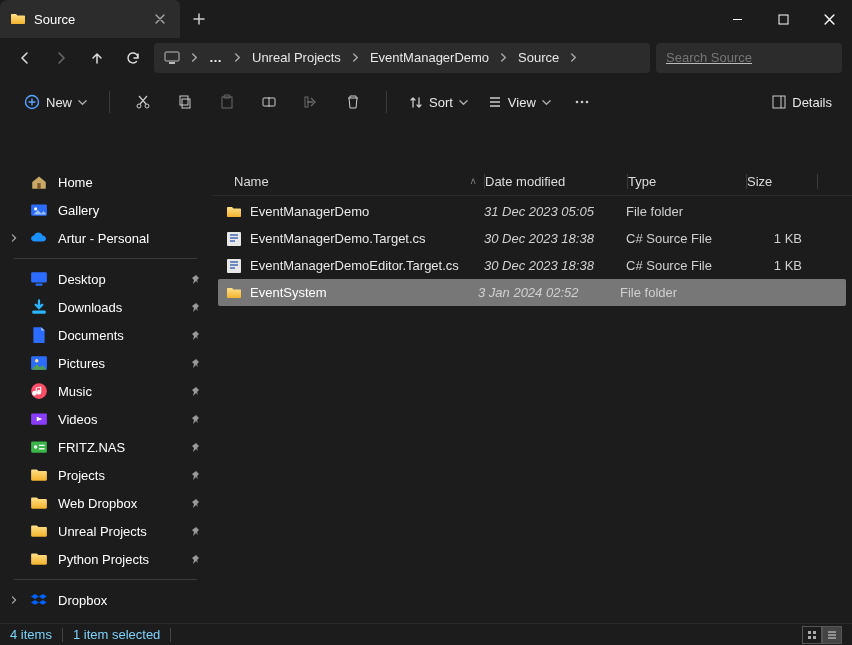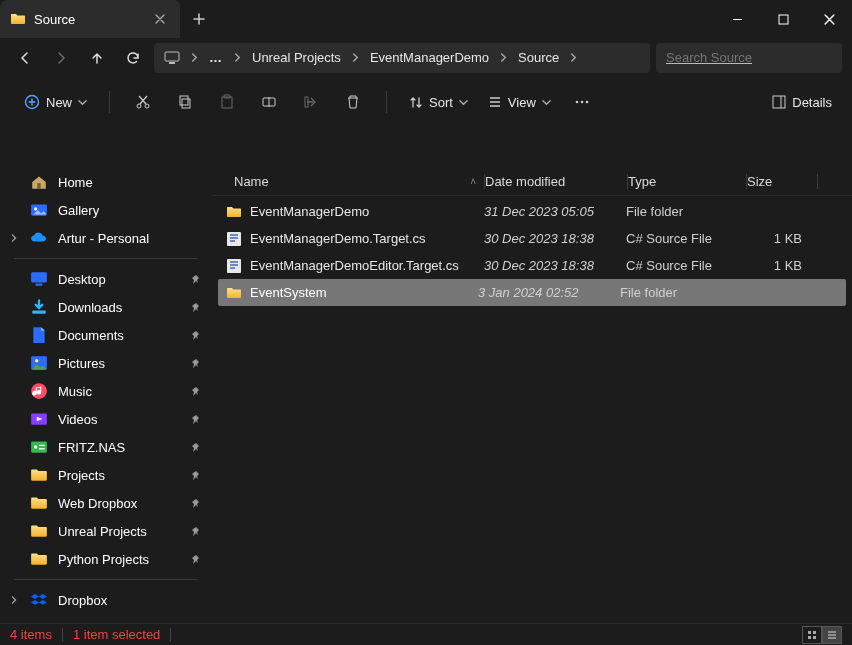--- a/index.html
+++ b/index.html
@@ -50,21 +50,21 @@
     .rows { flex:1; overflow:auto; padding-top:2px; }
     .row { height: 27px; display:flex; align-items:center; padding-left:14px; color:#e8e8e8; font-size:13px; }
     .row.selected { background:#777777; color:#fff; border-radius:2px; margin: 0 6px 0 6px; padding-left:8px; }
     .cell.name { width: 258px; display:flex; align-items:center; gap:8px; padding-left:0px;}
     .row.selected .cell.name { width: 252px; }
     .cell.date { width: 142px; color:#d0d0d0;font-style:italic; }
     .cell.type { width: 118px; color:#d0d0d0; }
     .cell.size { flex:0 0 70px; text-align:right; padding-right:12px; color:#d0d0d0;}
     .icon16 { width:16px; height:16px; flex:0 0 16px; }
     
-    .statusbar { position:absolute; bottom:0; left:0; right:0; height:22px; background:#1c1c1c; display:flex; align-items:center; padding:0 10px; gap:10px; font-size:12px; color:#ef4444; border-top:1px solid #2a2a2a;}
+    .statusbar { position:absolute; bottom:0; left:0; right:0; height:22px; background:#1c1c1c; display:flex; align-items:center; padding:0 10px; gap:10px; font-size:12px; color:#7dd3fc; border-top:1px solid #2a2a2a;}
     .statusbar .sep { width:1px; height:14px; background:#444; }
     .view-tog { margin-left:auto; display:flex; gap:0; }
     .view-tog span { width:20px; height:18px; border:1px solid #555; display:flex; align-items:center; justify-content:center; }
     .view-tog span.active { background:#444; }
     svg { display:block; }
   </style>
 </head>
 <body>
 
 <svg width="0" height="0" style="position:absolute">

